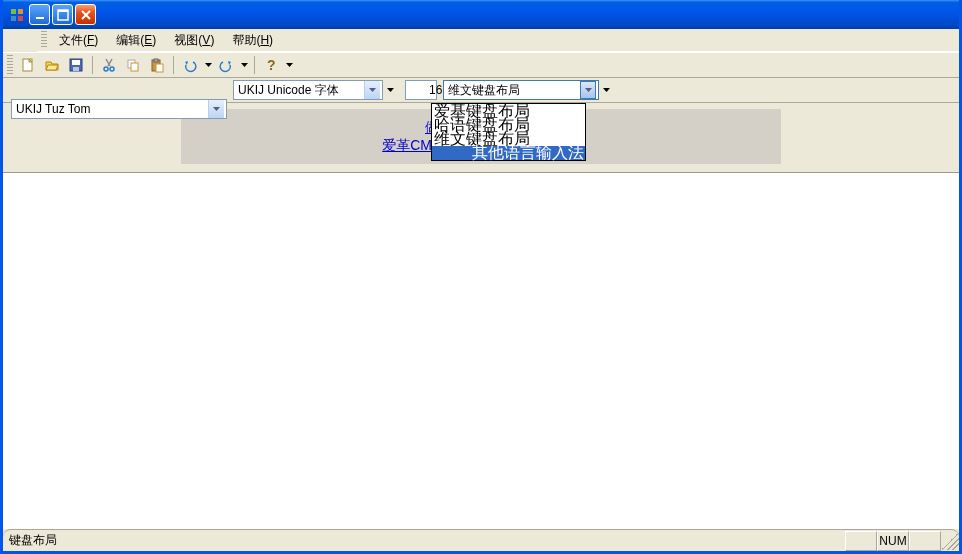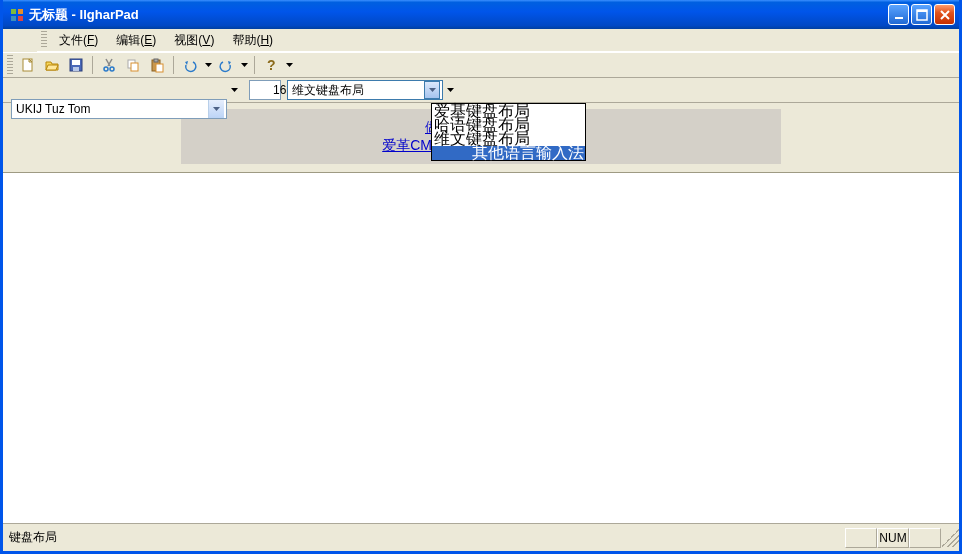--- a/index.html
+++ b/index.html
@@ -208,26 +208,27 @@
 
   
   .editor {
     flex: 1;
     background: #fff;
     border-top: 1px solid #fff;
   }
 
   
   .statusbar {
-    height: 28px;
+    height: 22px;
     background: #ece9d8;
     border-top: 1px solid #aca899;
     display: flex;
     align-items: center;
     font-size: 12px;
+    border-radius: 8px;
   }
   .statusbar .pane {
     height: 20px;
     border: 1px solid #aca899;
     border-top-color: #fff;
     border-left-color: #fff;
     padding: 2px 6px;
     display:flex; align-items:center;
   }
   .statusbar .pane.main { flex:1; border:none; padding-left:6px;}
@@ -244,21 +245,20 @@
 
   <div class="titlebar">
     <span class="app-icon">
       <svg width="16" height="16">
           <rect x="2" y="2" width="5" height="5" fill="#7fba3c"></rect>
           <rect x="9" y="2" width="5" height="5" fill="#e48f2b"></rect>
           <rect x="2" y="9" width="5" height="5" fill="#3c8fba"></rect>
           <rect x="9" y="9" width="5" height="5" fill="#d44"></rect>
         </svg>
     </span>
-    <span class="title">无标题 - IlgharPad</span>
     <div class="titlebtns">
       <div class="titlebtn min">
         <svg width="12" height="12">
             <rect x="2" y="8" width="8" height="2" fill="#fff"></rect>
           </svg>
       </div>
       <div class="titlebtn max">
         <svg width="12" height="12">
             <rect x="1" y="1" width="10" height="10" fill="none" stroke="#fff" stroke-width="1.5"></rect>
             <rect x="1" y="1" width="10" height="2" fill="#fff"></rect>
@@ -363,20 +363,28 @@
 
     <div class="combo font">
       <input value="UKIJ Tuz Tom" style="">
       <div class="combo-btn">
           <svg width="7" height="4">
             <path d="M0 0 L7 0 L3.5 4 Z" fill="#4d6185"></path>
           </svg>
         </div>
     </div>
 
+    <div class="combo encoding">
+      <input value="UKIJ Unicode 字体" style="">
+      <div class="combo-btn">
+          <svg width="7" height="4">
+            <path d="M0 0 L7 0 L3.5 4 Z" fill="#4d6185"></path>
+          </svg>
+        </div>
+    </div>
     <div class="smalldd">
         <svg width="7" height="4">
           <path d="M0 0 L7 0 L3.5 4 Z" fill="#000"></path>
         </svg>
       </div>
 
     <div class="combo size">
       <input value="16" style="">
       <div class="combo-btn">
           <svg width="7" height="4">

